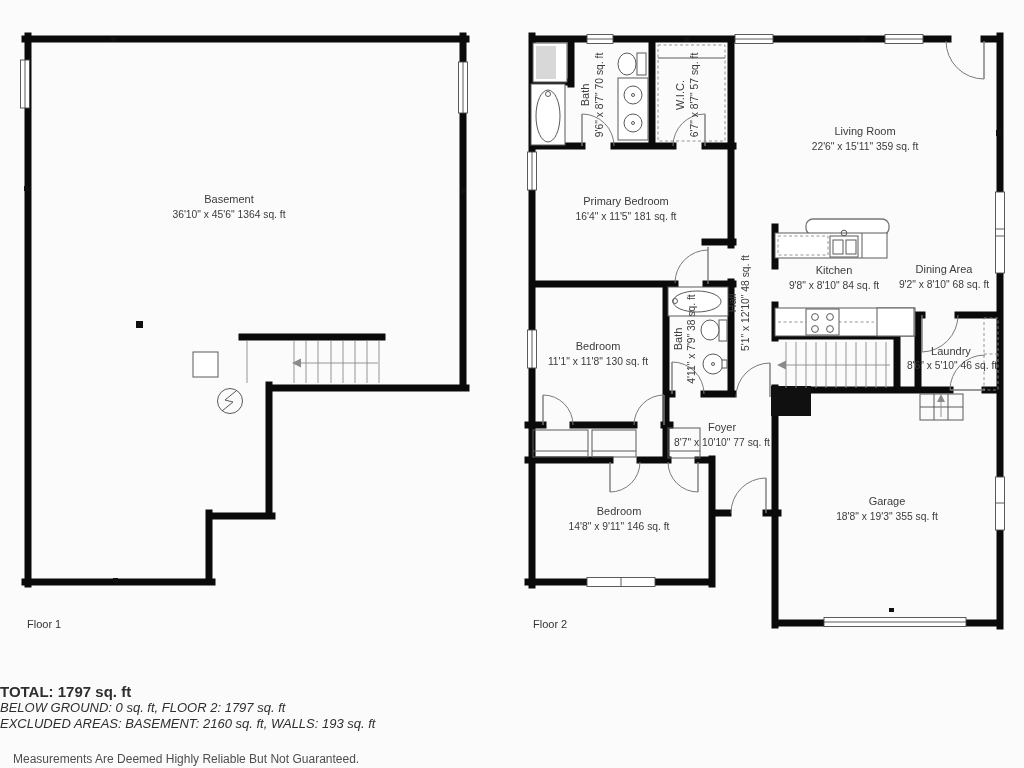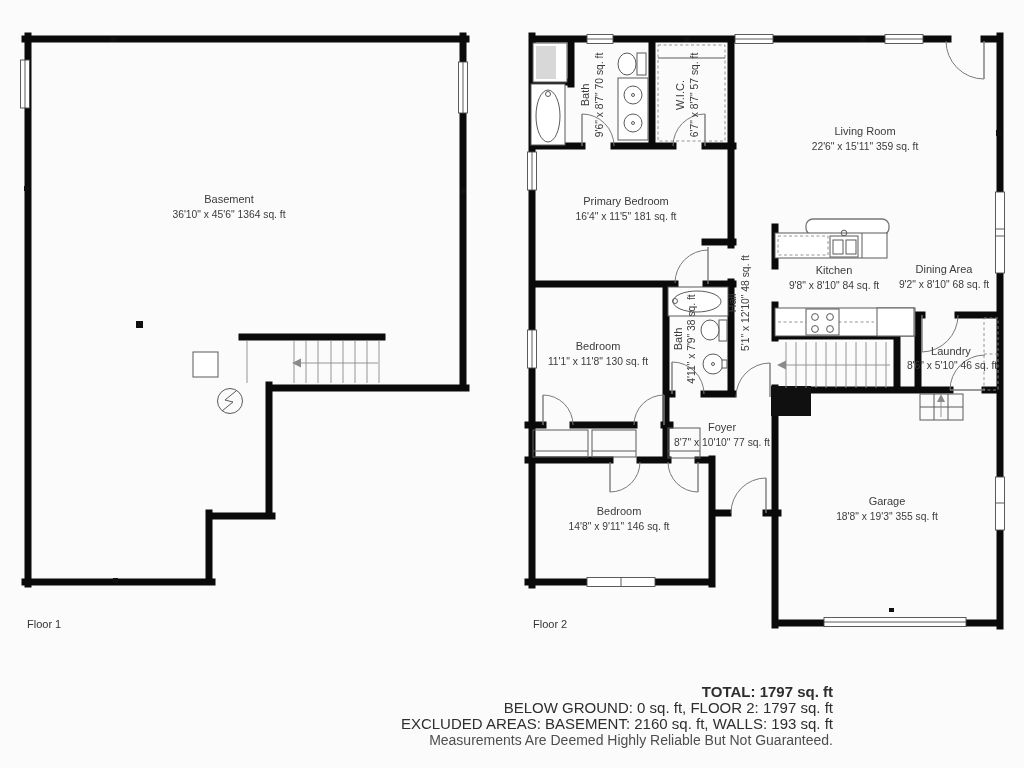--- a/index.html
+++ b/index.html
@@ -19,25 +19,25 @@
   .door{stroke:#7a7a7a;stroke-width:1;fill:none;}
   .leaf{stroke:#7a7a7a;stroke-width:1.4;fill:none;}
   .win{fill:#ffffff;stroke:#4a4a4a;stroke-width:0.9;}
   .winline{stroke:#4a4a4a;stroke-width:0.9;fill:none;}
   .tick{fill:#101010;}
   .room-name{font-size:11px;fill:#3b3b3b;text-anchor:middle;}
   .room-dims{font-size:10.3px;fill:#3b3b3b;text-anchor:middle;}
   .floor-label{font-size:11px;fill:#333333;text-anchor:start;}
   .summary{
     position:absolute;left:0;top:683px;width:833px;
-    text-align:right;color:#2e2e2e;
+    text-align:left;color:#2e2e2e;
   }
   .summary .total{font-size:15px;font-weight:bold;line-height:17px;}
-  .summary .line{font-size:15px;line-height:16px;}
-  .summary .disclaimer{font-size:14px;color:#4e4e4e;margin-top:0;}
+  .summary .line{font-size:13px;line-height:16px;font-style:italic;}
+  .summary .disclaimer{font-size:12px;color:#4e4e4e;margin-top:20px;padding-left:13px;}
 </style>
 </head>
 <body>
 
 <div class="canvas-wrap">
 <svg width="1024" height="672" viewBox="0 0 1024 672">
 
   <g>
     <path class="wall" d="
       M25,39 H466

